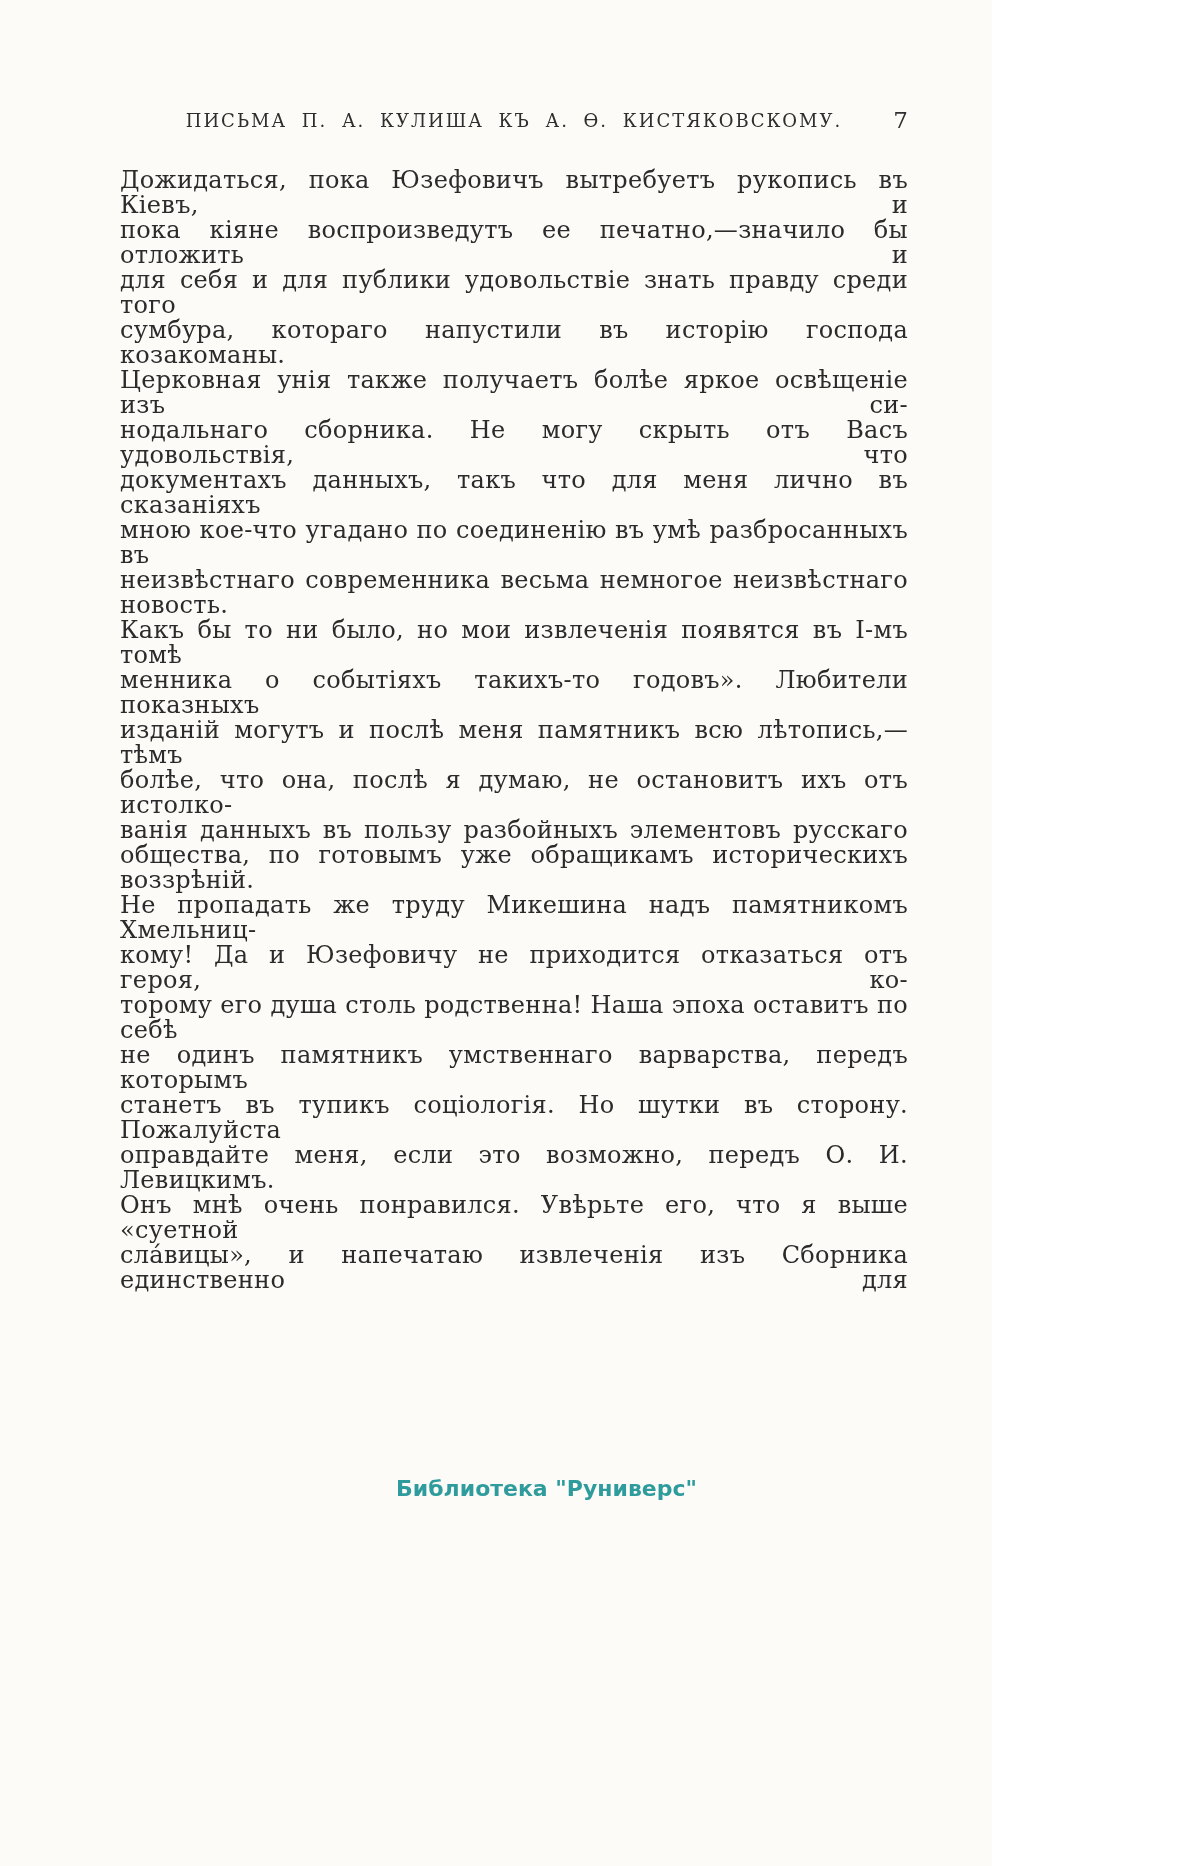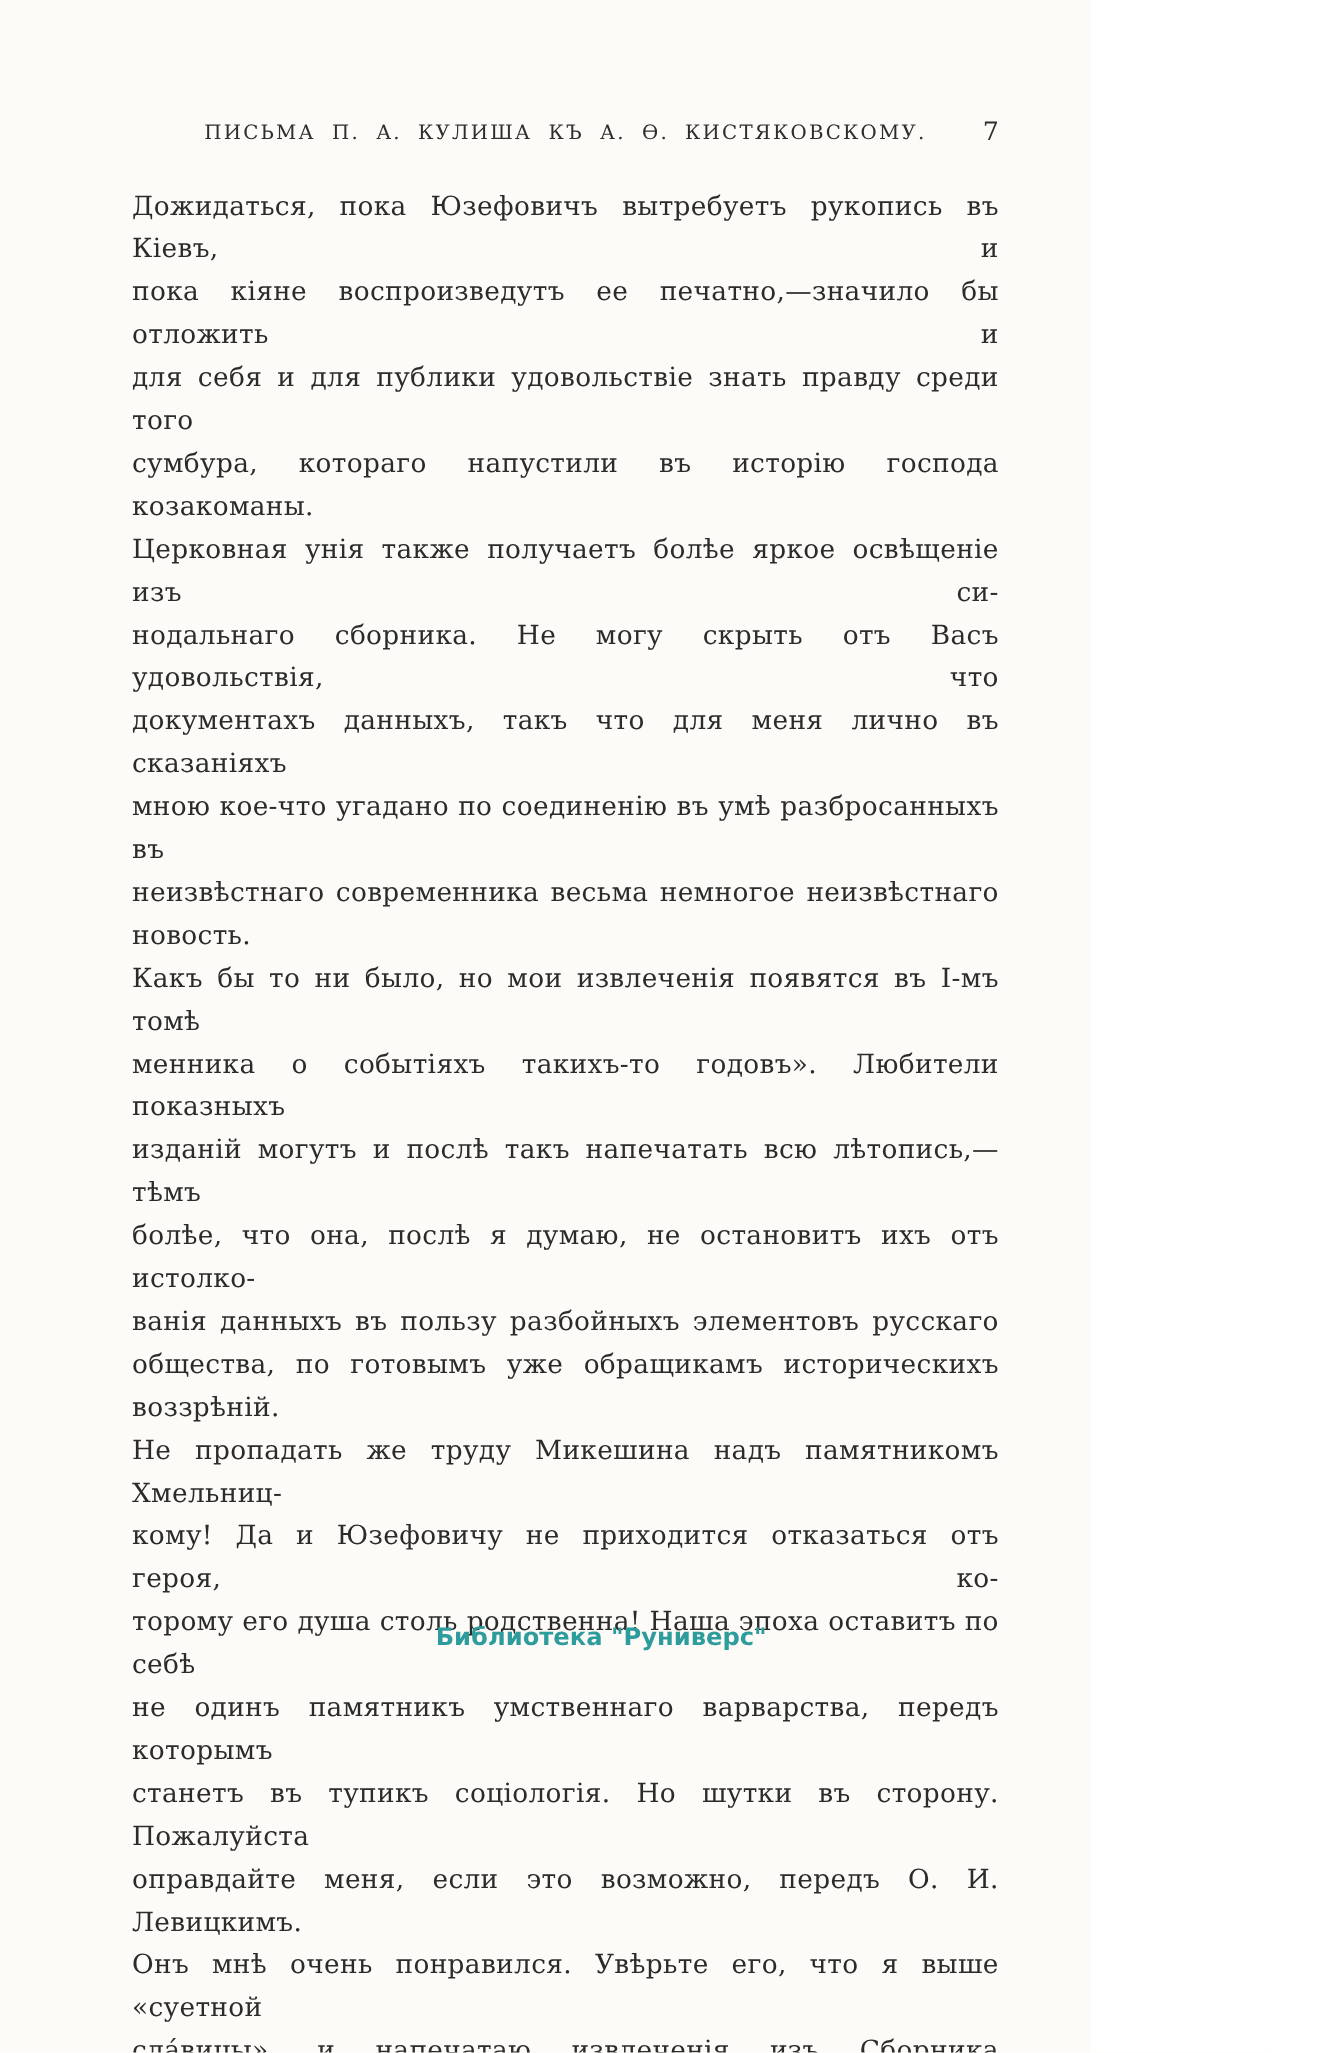--- a/index.html
+++ b/index.html
@@ -31,21 +31,21 @@
   }
   .header .pagenum {
     position: absolute;
     right: 0;
     top: -3px;
     font-size: 23px;
     color: #2e2e2e;
   }
   .bl {
     font-size: 24px;
-    line-height: 39px;
+    line-height: 25px;
     text-align: justify;
     text-align-last: justify;
     letter-spacing: 0.3px;
   }
   .watermark {
     position: absolute;
     right: 295px;
     top: 1476px;
     font-family: "DejaVu Sans", sans-serif;
     font-weight: bold;
@@ -68,21 +68,21 @@
       <div class="bl">пока кіяне воспроизведутъ ее печатно,—значило бы отложить и</div>
       <div class="bl">для себя и для публики удовольствіе знать правду среди того</div>
       <div class="bl">сумбура, котораго напустили въ исторію господа козакоманы.</div>
       <div class="bl">Церковная унія также получаетъ болѣе яркое освѣщеніе изъ си-</div>
       <div class="bl">нодальнаго сборника. Не могу скрыть отъ Васъ удовольствія, что</div>
       <div class="bl">документахъ данныхъ, такъ что для меня лично въ сказаніяхъ</div>
       <div class="bl">мною кое-что угадано по соединенію въ умѣ разбросанныхъ въ</div>
       <div class="bl">неизвѣстнаго современника весьма немногое неизвѣстнаго новость.</div>
       <div class="bl">Какъ бы то ни было, но мои извлеченія появятся въ I-мъ томѣ</div>
       <div class="bl">менника о событіяхъ такихъ-то годовъ». Любители показныхъ</div>
-      <div class="bl">изданій могутъ и послѣ такъ напечатать всю лѣтопись,—тѣмъ</div>
+      <div class="bl">изданій могутъ и послѣ меня памятникъ всю лѣтопись,—тѣмъ</div>
       <div class="bl">болѣе, что она, послѣ я думаю, не остановитъ ихъ отъ истолко-</div>
       <div class="bl">ванія данныхъ въ пользу разбойныхъ элементовъ русскаго</div>
       <div class="bl">общества, по готовымъ уже обращикамъ историческихъ воззрѣній.</div>
       <div class="bl">Не пропадать же труду Микешина надъ памятникомъ Хмельниц-</div>
       <div class="bl">кому! Да и Юзефовичу не приходится отказаться отъ героя, ко-</div>
       <div class="bl">торому его душа столь родственна! Наша эпоха оставитъ по себѣ</div>
       <div class="bl">не одинъ памятникъ умственнаго варварства, передъ которымъ</div>
       <div class="bl">станетъ въ тупикъ соціологія. Но шутки въ сторону. Пожалуйста</div>
       <div class="bl">оправдайте меня, если это возможно, передъ О. И. Левицкимъ.</div>
       <div class="bl">Онъ мнѣ очень понравился. Увѣрьте его, что я выше «суетной</div>

